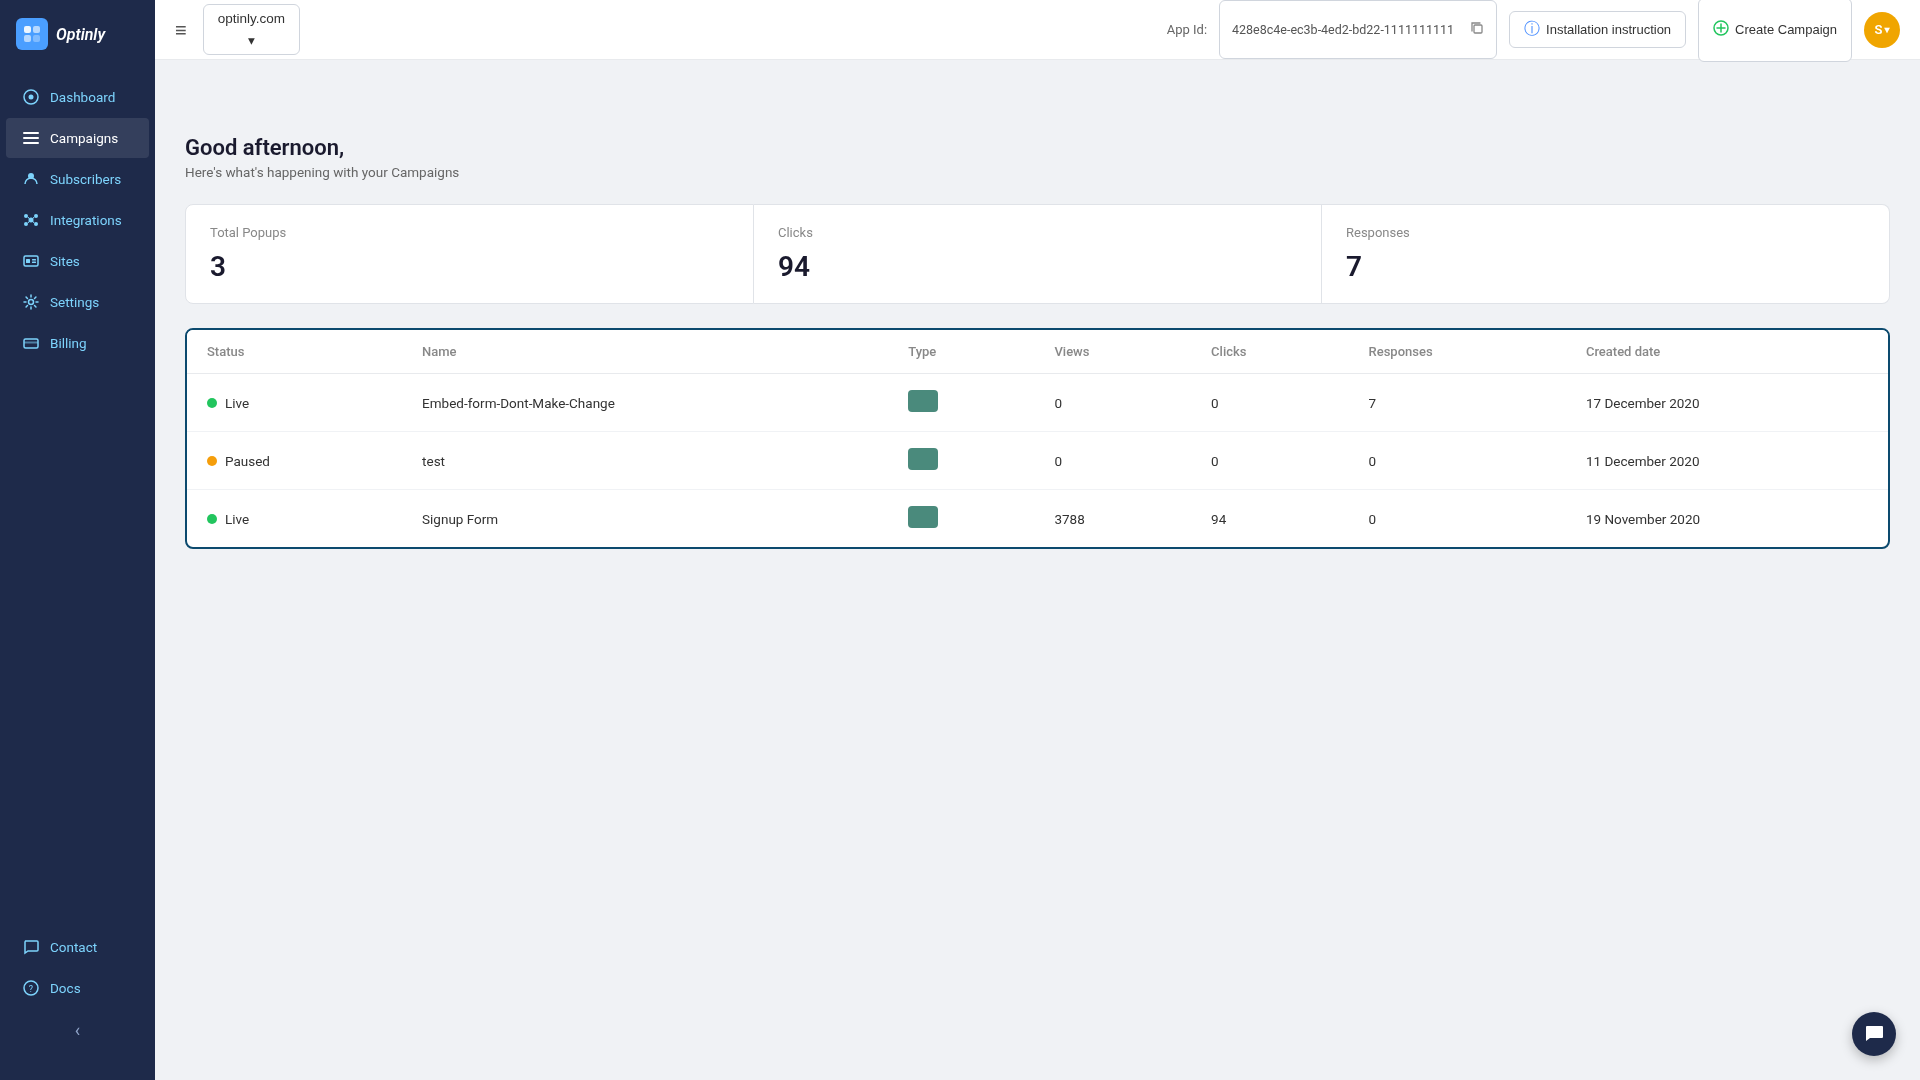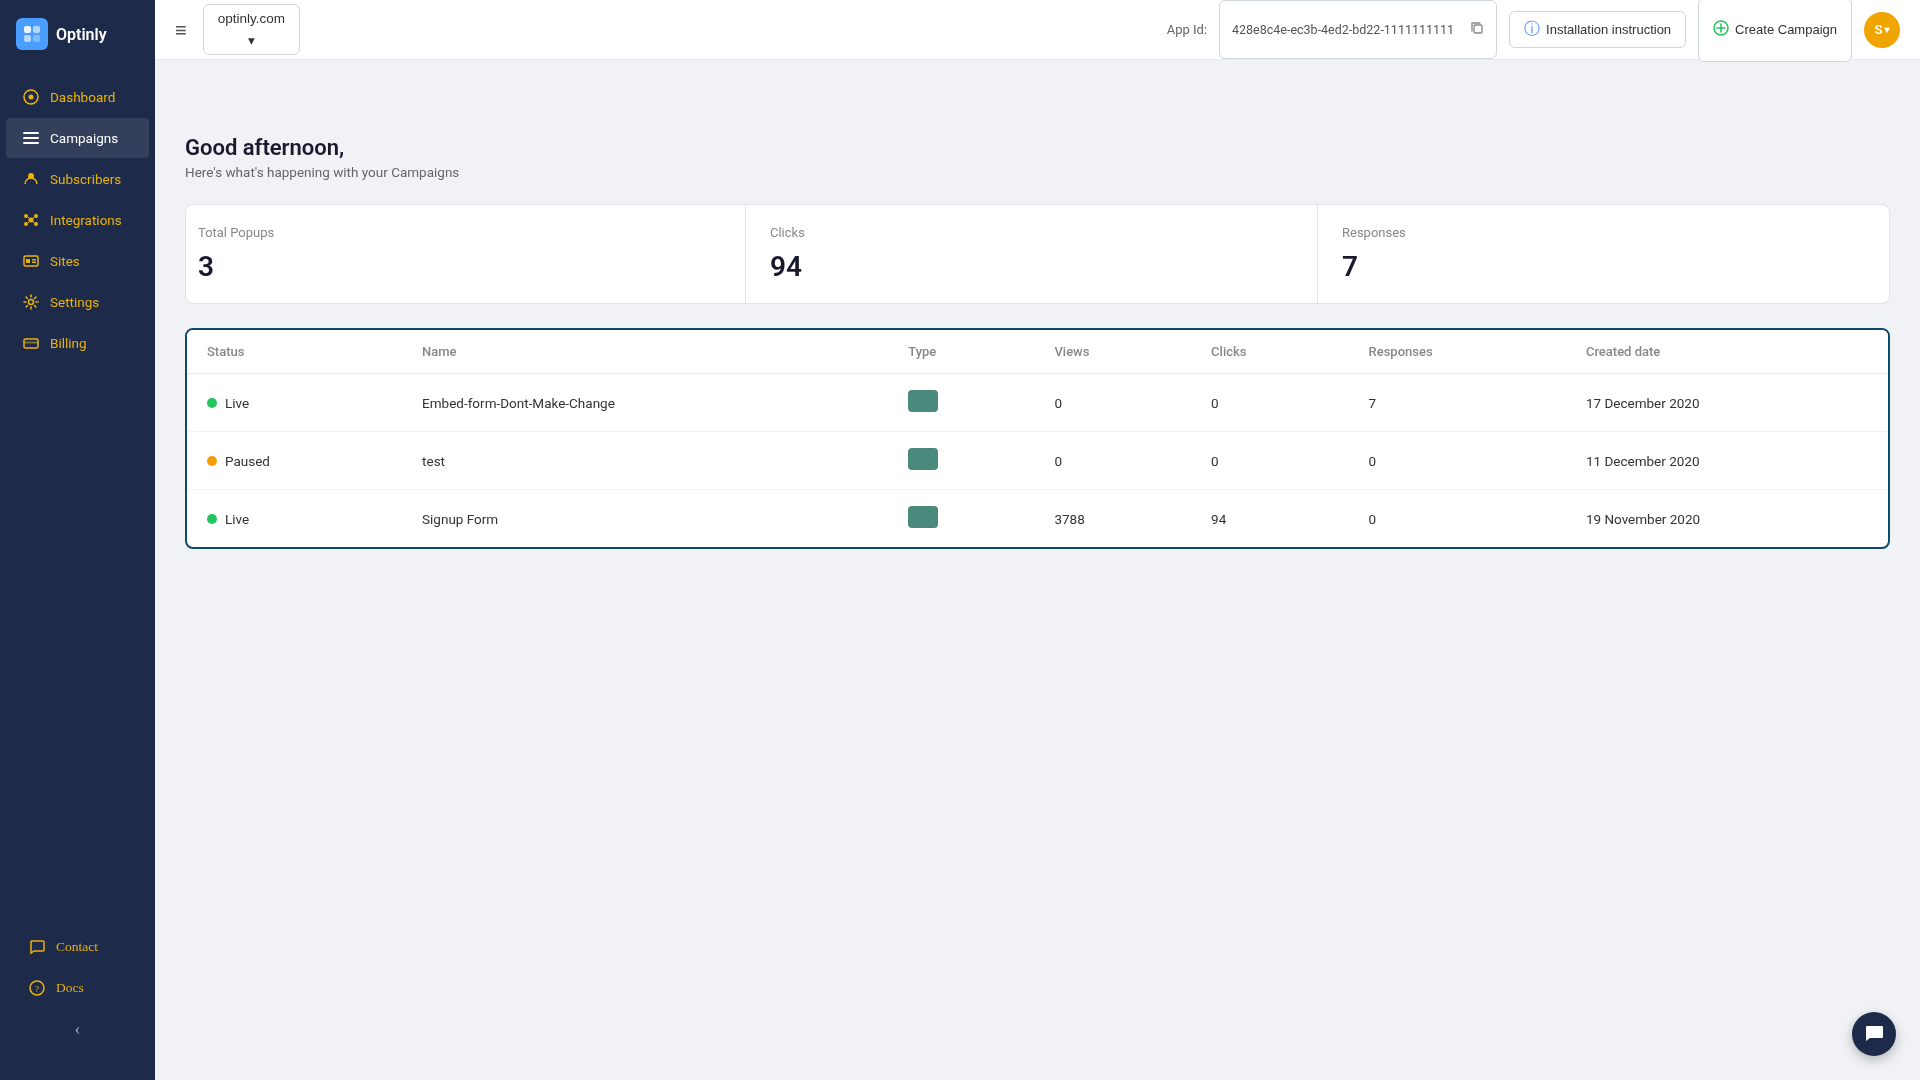--- a/index.html
+++ b/index.html
@@ -13,44 +13,45 @@
       color: #fff;
       display: flex;
       flex-direction: column;
       height: 100vh;
     }
     .sidebar-logo {
       display: flex;
       align-items: center;
       padding: 18px 16px;
       gap: 8px;
+      font-style: italic;
     }
     .logo-icon {
       width: 32px;
       height: 32px;
       background: #4a9eff;
       border-radius: 6px;
       display: flex; align-items: center; justify-content: center;
       font-weight: bold; color: #fff; font-size: 14px;
     }
     .logo-text { font-size: 16px; font-weight: 600; color: #fff; }
     .sidebar-nav { flex: 1; padding: 8px 0; }
     .nav-item {
       display: flex; align-items: center; gap: 10px;
       padding: 11px 16px;
-      color: #eab308;
+      color: #7dd3fc;
       font-size: 13.5px;
       cursor: pointer;
       border-radius: 4px;
       margin: 1px 6px;
       transition: background 0.15s;
     }
     .nav-item.active { color: #fff; background: rgba(255,255,255,0.1); }
     .nav-icon { width: 18px; height: 18px; display: flex; align-items: center; justify-content: center; font-size: 15px; flex-shrink: 0; }
-    .sidebar-bottom { padding: 12px 6px 30px; font-family: Liberation Serif, serif; }
+    .sidebar-bottom { padding: 12px 0 30px; }
     .sidebar-collapse {
       display: flex; align-items: center; justify-content: center;
       padding: 10px; color: #8fa3c8; cursor: pointer; font-size: 18px;
     }
 
     
     .main { flex: 1; display: flex; flex-direction: column; overflow: hidden; }
 
     
     .header {
@@ -125,21 +126,21 @@
 
     
     .stats-row { display: flex; gap: 0; margin-bottom: 24px; }
     .stat-card {
       background: #fff;
       border: 1px solid #e0e3e8;
       padding: 20px 30px 20px 24px;
       flex: 1;
       min-width: 0;
     }
-    .stat-card:first-child { border-radius: 8px 0 0 8px; padding-left: 12px; }
+    .stat-card:first-child { border-radius: 8px 0 0 8px; }
     .stat-card:last-child { border-radius: 0 8px 8px 0; border-right: 1px solid #e0e3e8; }
     .stat-card + .stat-card { border-left: none; }
     .stat-label { font-size: 13px; color: #888; margin-bottom: 10px; }
     .stat-value { font-size: 28px; font-weight: 600; color: #1a1a2e; }
 
     
     .table-container {
       background: #fff;
       border: 2px solid #0c4a6e;
       border-radius: 8px;

